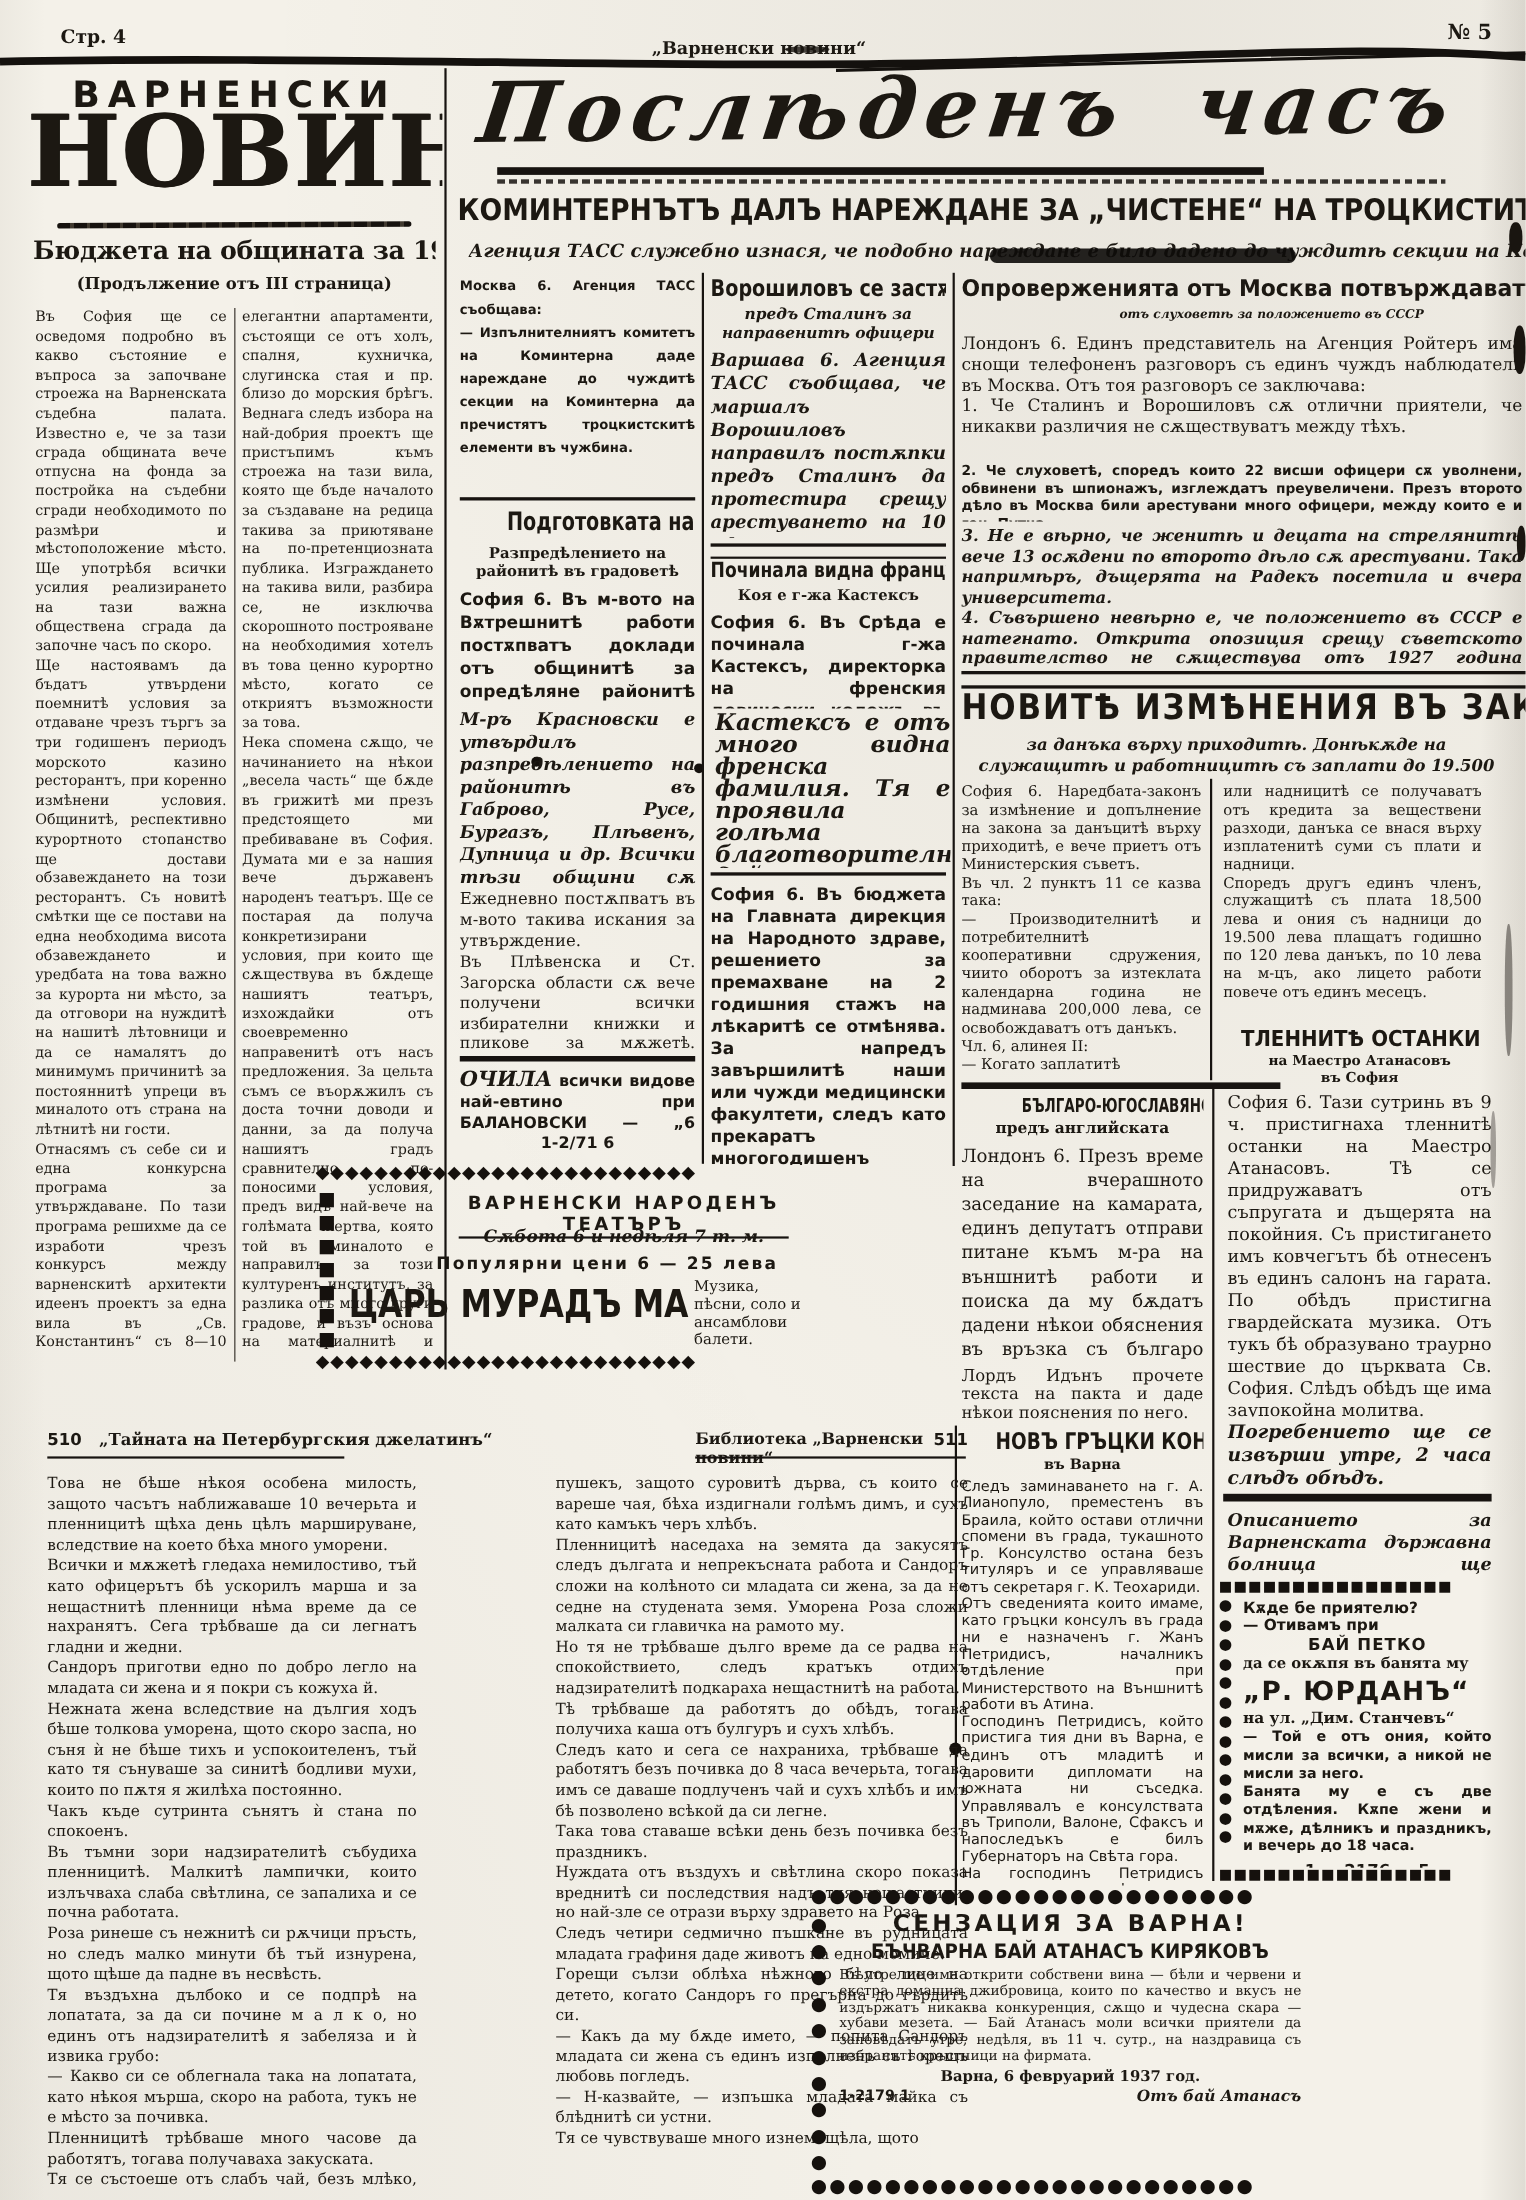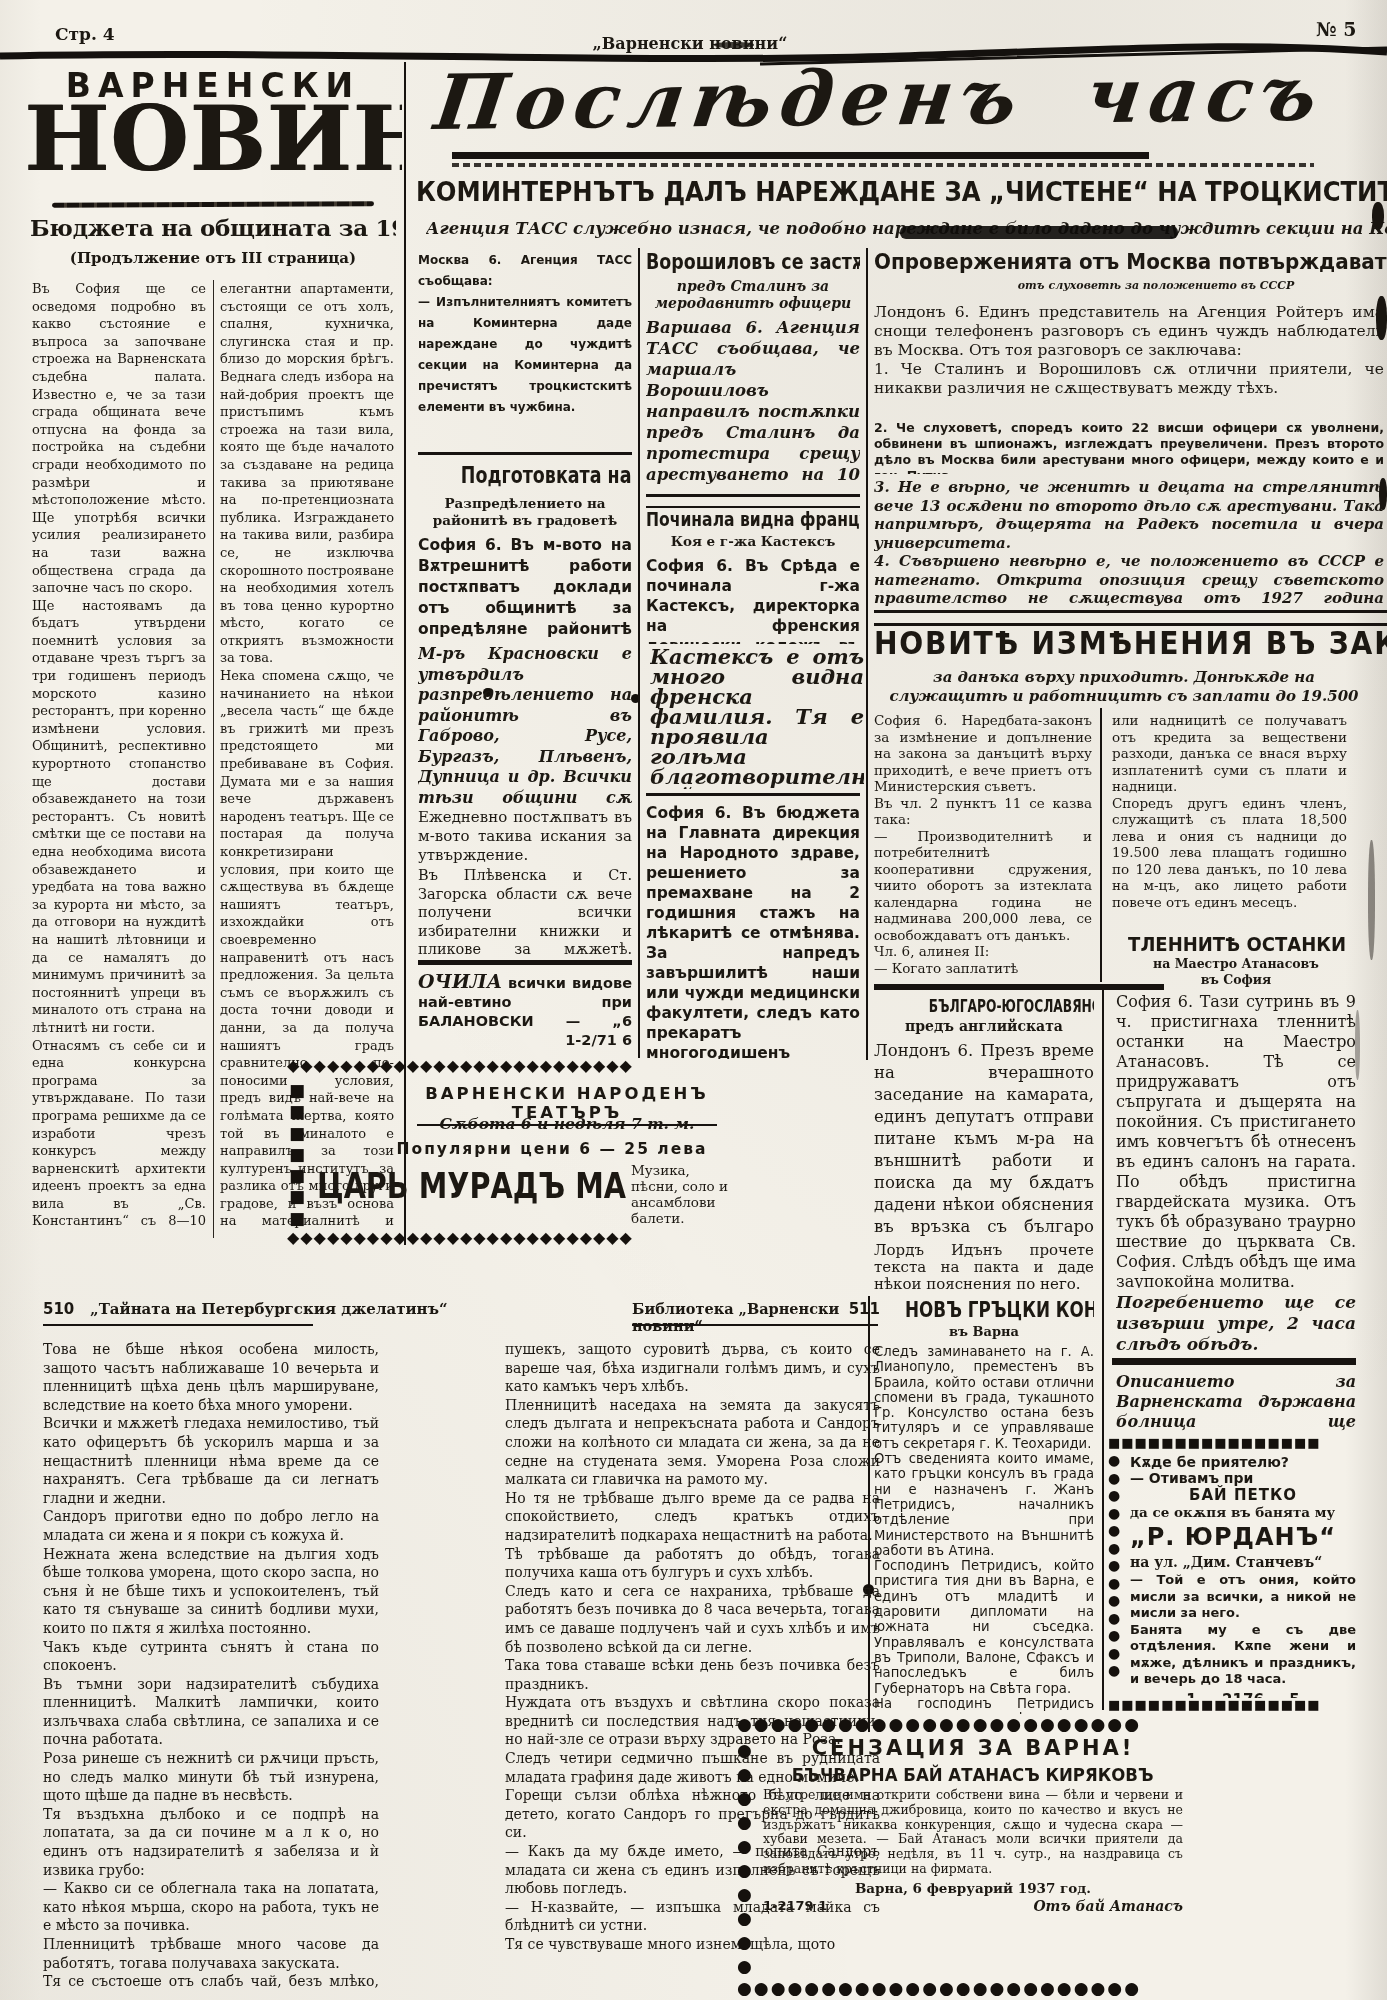--- a/index.html
+++ b/index.html
@@ -7,21 +7,21 @@
        background:#f3f0e8;font-family:"DejaVu Serif",serif;color:#1c1812}
   #paper{position:absolute;inset:0;
     background:
       radial-gradient(ellipse at 75% 4%, rgba(60,50,35,.06), transparent 55%),
       radial-gradient(ellipse at 0% 100%, rgba(60,50,35,.05), transparent 45%),
       linear-gradient(90deg, rgba(90,80,60,.05) 0, transparent 3%, transparent 97%, rgba(40,30,20,.10) 100%),
       #f4f1e9;}
   .abs{position:absolute;overflow:hidden}
   .j{text-align:justify}
   .c{text-align:center}
-  .r{text-align:right}
+  .r{text-align:center}
   .pw{white-space:pre-line}
   .serif{font-family:"DejaVu Serif",serif}
   .sans{font-family:"DejaVu Sans",sans-serif}
   .b{font-weight:bold}
   .i{font-style:italic}
   .cx{display:inline-block;white-space:nowrap;transform-origin:left center}
   .cxc{display:inline-block;white-space:nowrap;transform-origin:center center}
   .hr{position:absolute;background:#171310}
   .vr{position:absolute;background:#171310;width:2px}
   .dot{position:absolute;background:#14100c;border-radius:50%}
@@ -86,21 +86,21 @@
 <div class="abs j" style="left:418px;top:972px;width:214px;height:58px;font-size:14.5px;line-height:19px">
   <span class="serif b i" style="font-size:19px">ОЧИЛА</span><span class="sans b"> всички видове най-евтино при БАЛАНОВСКИ — „6 септемврий“ 5. — Помпадуръ.</span>
 </div>
 <div class="abs sans b r" style="left:418px;top:1032px;width:214px;font-size:14.5px">1-2/71 6</div>
 
 <div class="vr" style="left:638px;top:248px;height:810px"></div>
 
 <div class="abs" style="left:646px;top:250px;width:214px;height:26px">
   <span class="cx sans b" style="font-size:21px;transform:scaleX(.83)">Ворошиловъ се застѫпилъ</span>
 </div>
-<div class="abs serif b i c" style="left:646px;top:278px;width:214px;height:36px;font-size:14px;line-height:17px">предъ Сталинъ за меродавнитѣ офицери</div>
+<div class="abs serif b i c" style="left:646px;top:278px;width:214px;height:36px;font-size:14px;line-height:17px">предъ Сталинъ за направенитѣ офицери</div>
 <div class="abs serif b i j" style="left:646px;top:317px;width:214px;height:172px;font-size:16.5px;line-height:21px">Варшава 6. Агенция ТАСС съобщава, че маршалъ Ворошиловъ направилъ постѫпки предъ Сталинъ да протестира срещу арестуването на 10 офицери отъ московския гарнизонъ, обвинени, че били замѣсени въ заговора на троцкиститѣ.</div>
 <div class="abs" style="left:646px;top:494px;width:214px;height:9px;border-top:3px solid #171310;border-bottom:2px solid #171310"></div>
 <div class="abs" style="left:646px;top:508px;width:214px;height:24px">
   <span class="cx sans b" style="font-size:19px;transform:scaleX(.82)">Починала видна французойка</span>
 </div>
 <div class="abs serif b c" style="left:646px;top:533px;width:214px;height:18px;font-size:13.5px">Коя е г-жа Кастексъ</div>
 <div class="abs sans b j" style="left:646px;top:556px;width:214px;height:88px;font-size:15.5px;line-height:20px">София 6. Въ Срѣда е починала г-жа Кастексъ, директорка на френския девически колежъ въ Варна.</div>
 <div class="abs serif b i j pw" style="left:650px;top:647px;width:214px;height:142px;font-size:21px;line-height:20px">Кастексъ е отъ много видна френска фамилия. Тя е проявила голѣма благотворителна дейность въ България.
 Въ понедѣлникъ въ католическата църква ще се отслужи панихида.</div>
 <div class="hr" style="left:646px;top:793px;width:214px;height:3px"></div>

